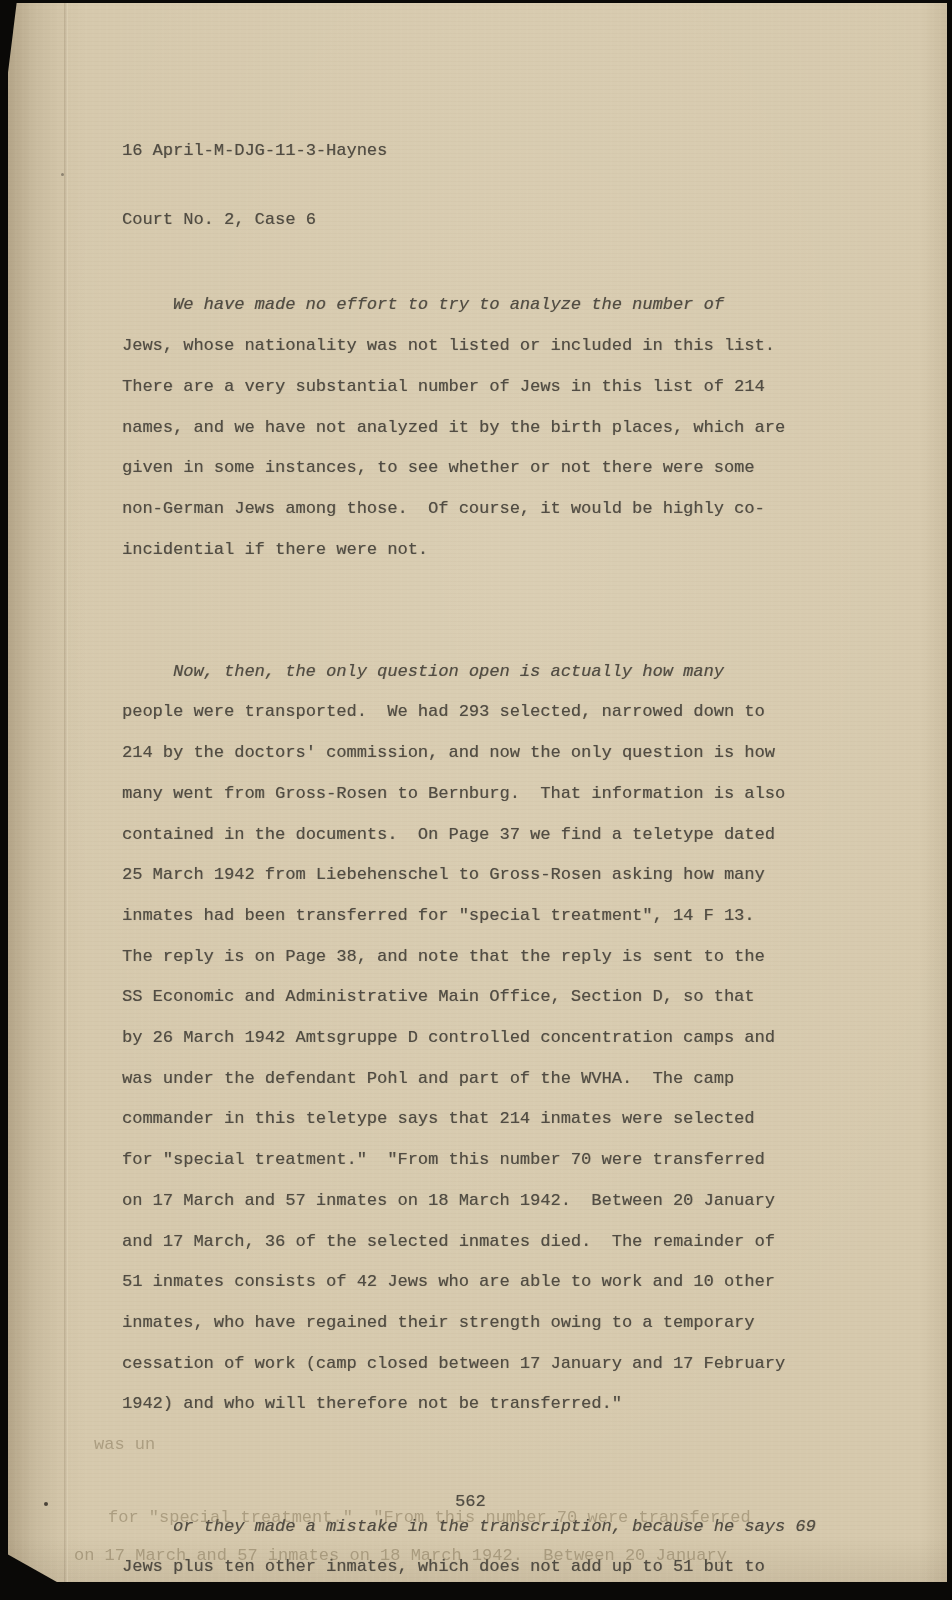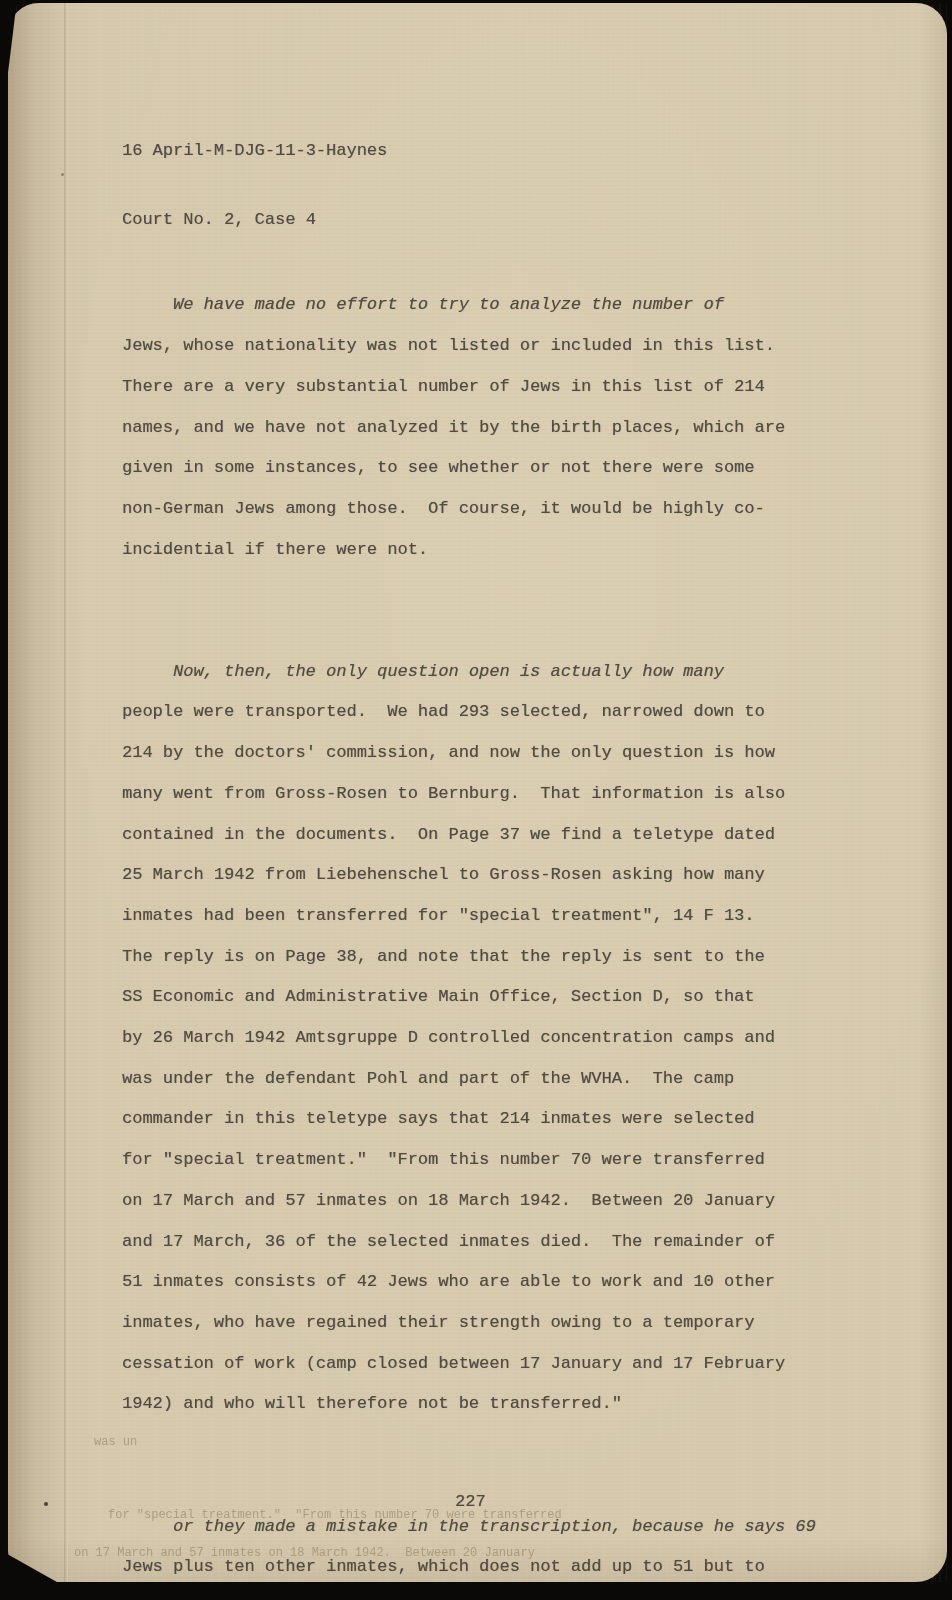--- a/index.html
+++ b/index.html
@@ -11,21 +11,20 @@
   }
   .paper {
     position:absolute;
     left:8px; top:3px; right:5px; bottom:18px;
     background:
       radial-gradient(ellipse at 55% 35%, rgba(255,250,235,0.10), rgba(255,250,235,0) 70%),
       linear-gradient(90deg, rgba(100,80,50,0.30) 0px, rgba(100,80,50,0.12) 26px, rgba(150,130,95,0.06) 52px, rgba(150,130,95,0) 78px),
       linear-gradient(270deg, rgba(100,80,50,0.10) 0px, rgba(100,80,50,0) 26px),
       linear-gradient(0deg, rgba(110,95,70,0.12) 0px, rgba(110,95,70,0) 45px),
       var(--paper, #d6c9ad);
-    border-radius: 31px;
   }
   .paper-grain {
     position:absolute; left:0; top:0; right:0; bottom:0;
     background-image:
       repeating-linear-gradient(0deg, rgba(120,100,70,0.035) 0 1px, rgba(0,0,0,0) 1px 4px),
       repeating-linear-gradient(90deg, rgba(235,225,200,0.04) 0 2px, rgba(0,0,0,0) 2px 7px);
     pointer-events:none;
   }
   .crease {
     position:absolute; left:56px; top:0; bottom:0; width:4px;
@@ -49,21 +48,21 @@
     white-space:pre;
     opacity:0.92;
   }
   .doc-header { position:absolute; left:114px; top:90px; line-height:23px; }
   .doc-body   { position:absolute; left:114px; top:201px; line-height:40.7px; }
   .para .tline:first-child { text-indent:51px;font-style:italic; }
   .page-number { position:absolute; left:447px; top:1489px; }
   .ghost {
     position:absolute;
     font-family:"Liberation Mono","DejaVu Sans Mono",monospace;
-    font-size:12px;
+    font-size:17px;
     white-space:pre;
     color:rgba(125,110,82,0.48);
     text-shadow:none;
     filter:blur(0.5px);
   }
   .ghost-1 { left:86px;  top:1432px; }
   .ghost-2 { left:100px; top:1505px; }
   .ghost-3 { left:66px;  top:1543px; }
   .speck { position:absolute; border-radius:50%; background:rgba(50,45,38,0.85); }
   .speck-a { left:53px; top:170px;  width:3px; height:3px; opacity:0.5; }
@@ -71,31 +70,31 @@
 </style>
 </head>
 <body>
 
 <div class="paper">
   <div class="paper-grain"></div>
   <div class="crease"></div>
 
   <div class="doc-header typewritten">
     <div class="tline">16 April-M-DJG-11-3-Haynes</div>
-    <div class="tline">Court No. 2, Case 4</div>
+    <div class="tline">Court No. 2, Case 6</div>
   </div>
 
   <div class="doc-body typewritten">
     <div class="para"><div class="tline">We have made no effort to try to analyze the number of</div><div class="tline">Jews, whose nationality was not listed or included in this list.</div><div class="tline">There are a very substantial number of Jews in this list of 214</div><div class="tline">names, and we have not analyzed it by the birth places, which are</div><div class="tline">given in some instances, to see whether or not there were some</div><div class="tline">non-German Jews among those.  Of course, it would be highly co-</div><div class="tline">incidential if there were not.</div></div>
     <div class="para"><div class="tline">Now, then, the only question open is actually how many</div><div class="tline">people were transported.  We had 293 selected, narrowed down to</div><div class="tline">214 by the doctors' commission, and now the only question is how</div><div class="tline">many went from Gross-Rosen to Bernburg.  That information is also</div><div class="tline">contained in the documents.  On Page 37 we find a teletype dated</div><div class="tline">25 March 1942 from Liebehenschel to Gross-Rosen asking how many</div><div class="tline">inmates had been transferred for "special treatment", 14 F 13.</div><div class="tline">The reply is on Page 38, and note that the reply is sent to the</div><div class="tline">SS Economic and Administrative Main Office, Section D, so that</div><div class="tline">by 26 March 1942 Amtsgruppe D controlled concentration camps and</div><div class="tline">was under the defendant Pohl and part of the WVHA.  The camp</div><div class="tline">commander in this teletype says that 214 inmates were selected</div><div class="tline">for "special treatment."  "From this number 70 were transferred</div><div class="tline">on 17 March and 57 inmates on 18 March 1942.  Between 20 January</div><div class="tline">and 17 March, 36 of the selected inmates died.  The remainder of</div><div class="tline">51 inmates consists of 42 Jews who are able to work and 10 other</div><div class="tline">inmates, who have regained their strength owing to a temporary</div><div class="tline">cessation of work (camp closed between 17 January and 17 February</div><div class="tline">1942) and who will therefore not be transferred."</div></div>
     <div class="para"><div class="tline">or they made a mistake in the transcription, because he says 69</div><div class="tline">Jews plus ten other inmates, which does not add up to 51 but to</div></div>
     
   </div>
 
-  <div class="page-number typewritten">227</div>
+  <div class="page-number typewritten">562</div>
 
   <div class="ghost ghost-1">was un</div>
   <div class="ghost ghost-2">for "special treatment."  "From this number 70 were transferred</div>
   <div class="ghost ghost-3">on 17 March and 57 inmates on 18 March 1942.  Between 20 January</div>
 
   <div class="speck speck-a"></div>
   <div class="speck speck-b"></div>
 </div>
 
 <div class="corner-tl"></div>

